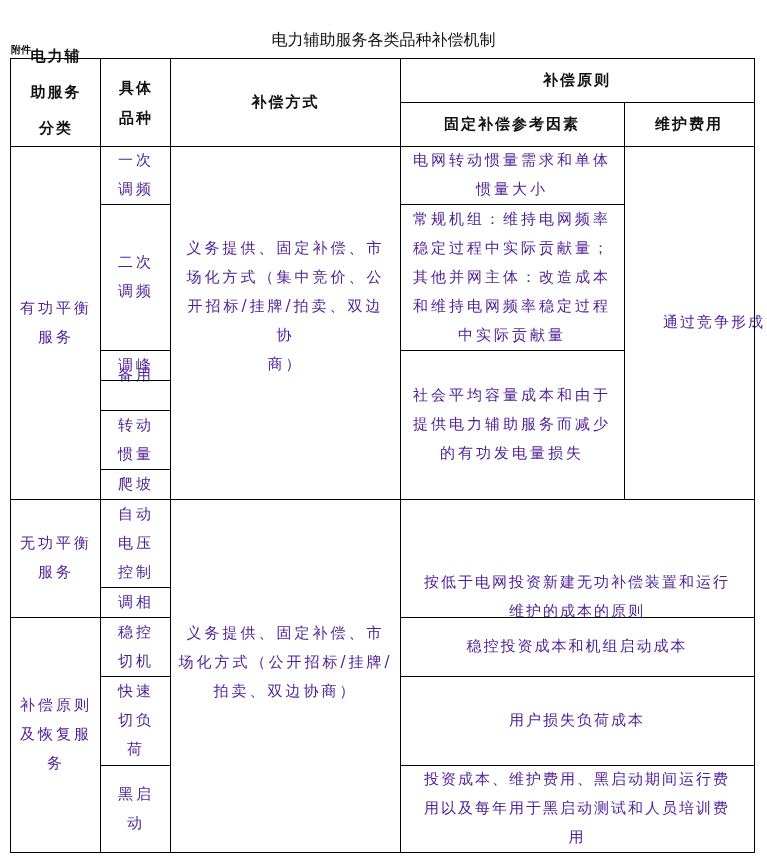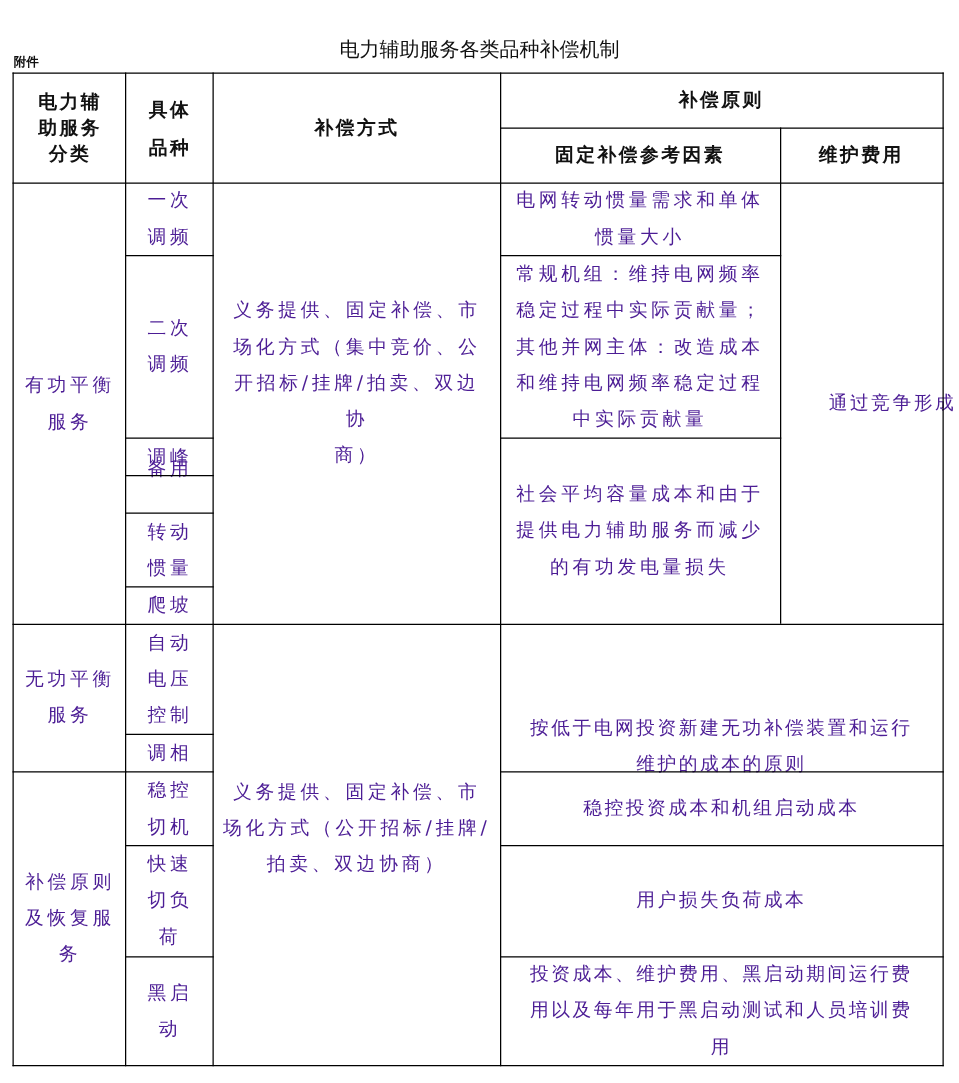--- a/index.html
+++ b/index.html
@@ -30,21 +30,21 @@
   .pre { white-space: pre-line; }
 </style>
 </head>
 <body>
 
 <div class="attach">附件</div>
 <div class="title">电力辅助服务各类品种补偿机制</div>
 
 <div>
 
-  <div class="cell hdr pre" style="left:11px;top:59px;width:90px;height:87px;line-height:21px;">电力辅
+  <div class="cell hdr pre" style="left:11px;top:48px;width:90px;height:87px;line-height:36px;">电力辅
 助服务
 分类</div>
   <div class="cell hdr pre" style="left:101px;top:59px;width:70px;height:87px;line-height:30px;">具体
 品种</div>
   <div class="cell hdr" style="left:171px;top:59px;width:229px;height:87px;">补偿方式</div>
   <div class="cell hdr" style="left:400px;top:59px;width:354px;height:43px;">补偿原则</div>
   <div class="cell hdr" style="left:400px;top:102px;width:224px;height:44px;">固定补偿参考因素</div>
   <div class="cell hdr" style="left:624px;top:102px;width:130px;height:44px;">维护费用</div>
 
   <div class="cell pre" style="left:11px;top:146px;width:90px;height:353px;">有功平衡

